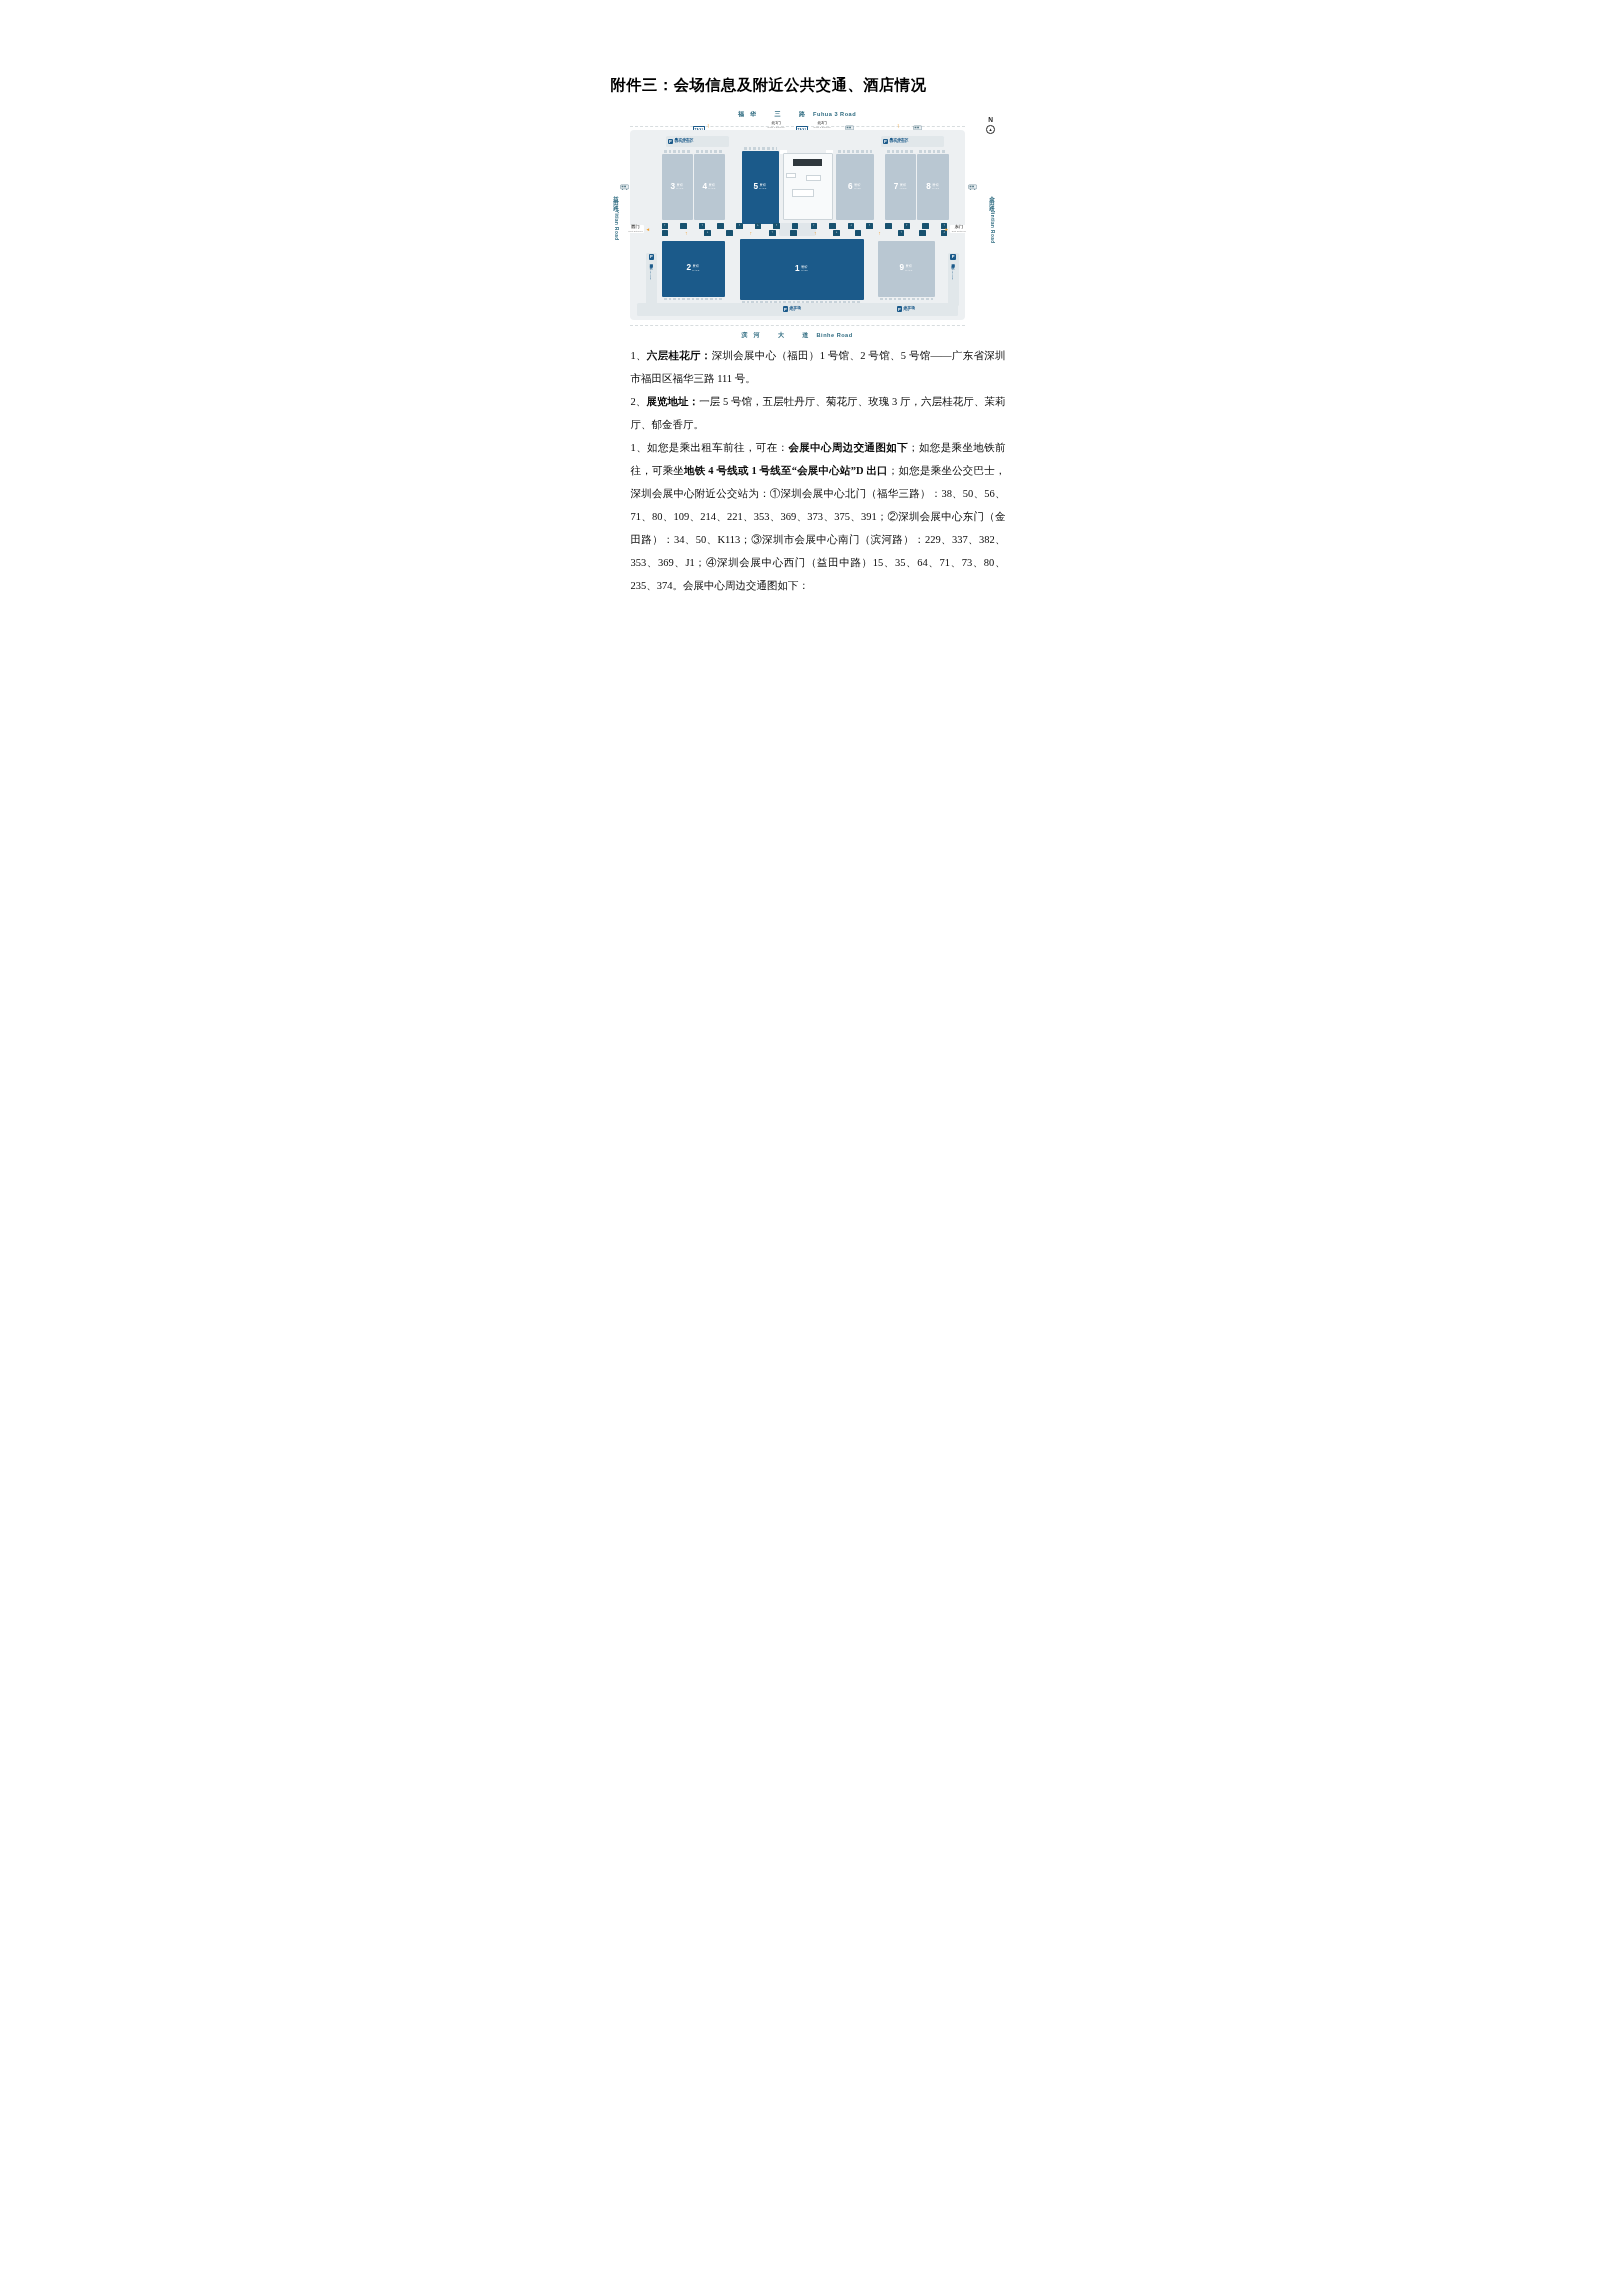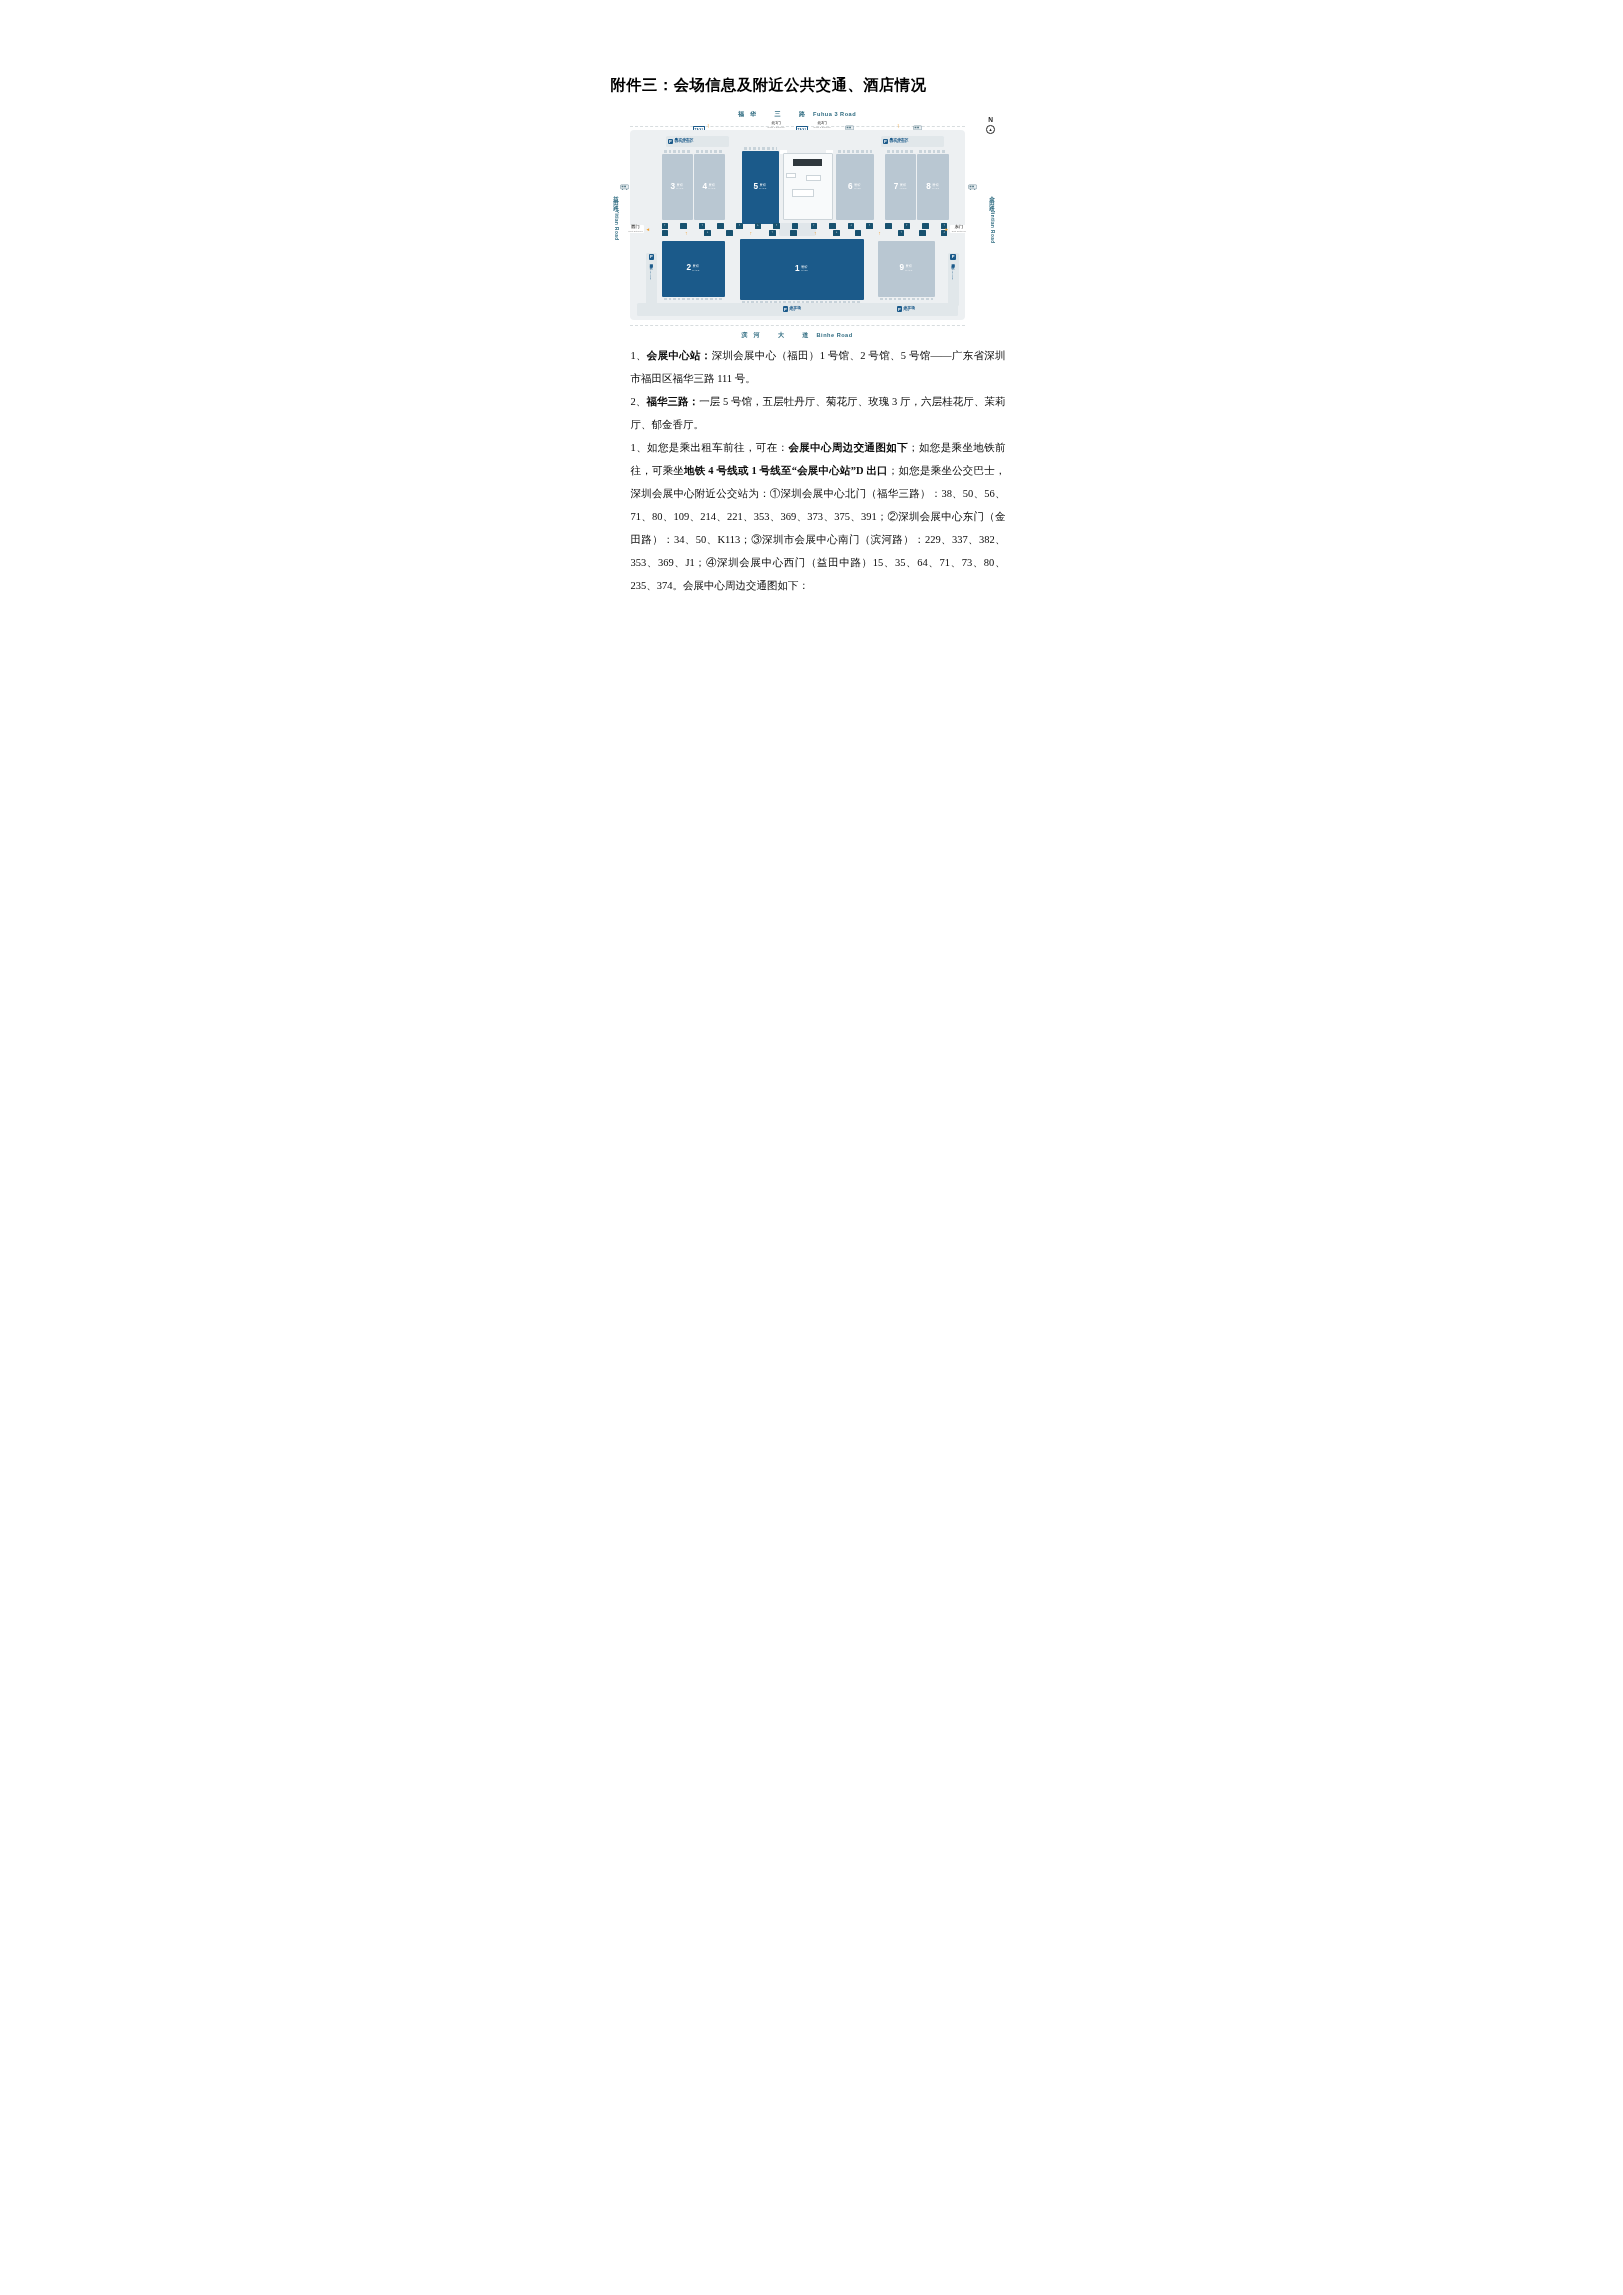--- a/index.html
+++ b/index.html
@@ -391,19 +391,19 @@
           </span>
       </div>
     </div>
 
     <div class="road-h road-bottom">
       <span class="cn">滨河　大　道</span><span class="en">Binhe Road</span>
     </div>
   </div>
 
   <div class="content">
-    <p class="para"><span>1、</span><b>会展中心站：</b><span>深圳会展中心（福田）1 号馆、2 号馆、5 号馆——广东省深圳市福田区福华三路 111 号。</span></p>
-    <p class="para"><span>2、</span><b>福华三路：</b><span>一层 5 号馆，五层牡丹厅、菊花厅、玫瑰 3 厅，六层桂花厅、茉莉厅、郁金香厅。</span></p>
+    <p class="para"><span>1、</span><b>六层桂花厅：</b><span>深圳会展中心（福田）1 号馆、2 号馆、5 号馆——广东省深圳市福田区福华三路 111 号。</span></p>
+    <p class="para"><span>2、</span><b>展览地址：</b><span>一层 5 号馆，五层牡丹厅、菊花厅、玫瑰 3 厅，六层桂花厅、茉莉厅、郁金香厅。</span></p>
     <p class="para"><span>1、如您是乘出租车前往，可在：</span><b>会展中心周边交通图如下</b><span>；如您是乘坐地铁前往，可乘坐</span><b>地铁 4 号线或 1 号线至“会展中心站”D 出口</b><span>；如您是乘坐公交巴士，深圳会展中心附近公交站为：①深圳会展中心北门（福华三路）：38、50、56、71、80、109、214、221、353、369、373、375、391；②深圳会展中心东门（金田路）：34、50、K113；③深圳市会展中心南门（滨河路）：229、337、382、353、369、J1；④深圳会展中心西门（益田中路）15、35、64、71、73、80、235、374。会展中心周边交通图如下：</span></p>
   </div>
 
 </div>
 
 
 </body></html>

